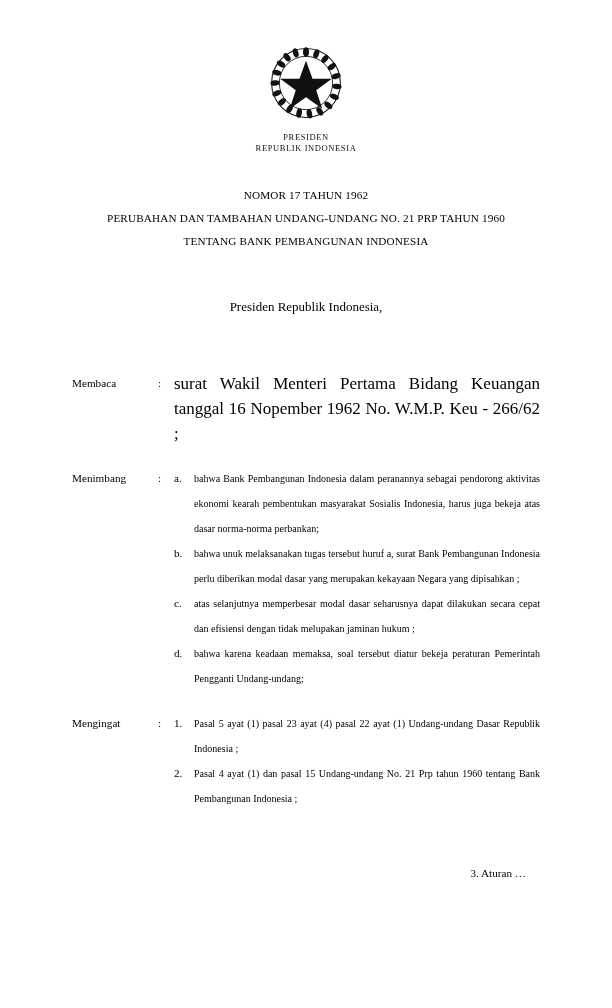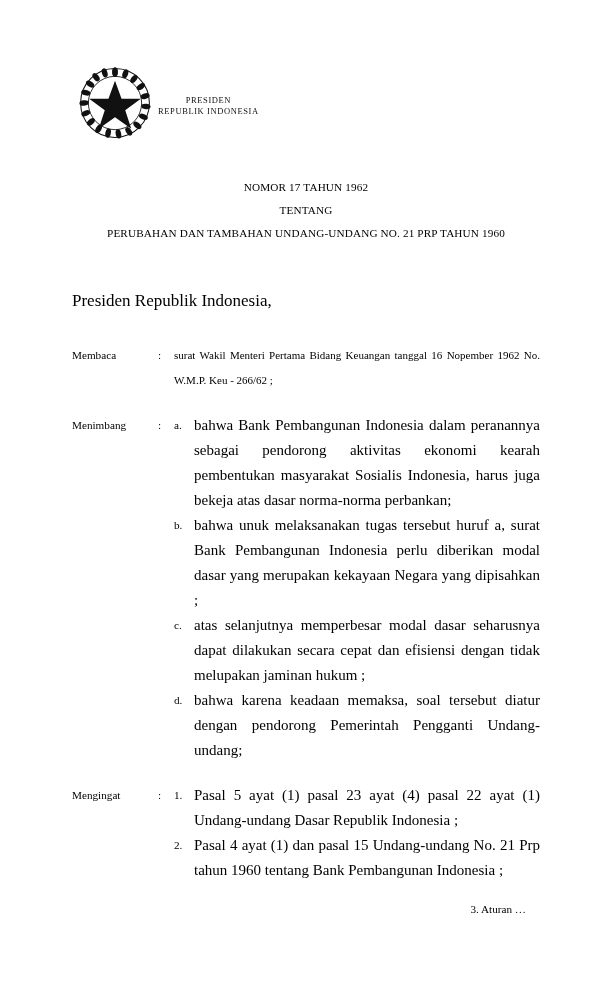--- a/index.html
+++ b/index.html
@@ -18,23 +18,23 @@
   .page {
     width: 612px;
     height: 1008px;
     position: relative;
     box-sizing: border-box;
     padding: 0 72px;
   }
 
   
   .emblem-wrap {
-    padding-top: 60px;
+    padding-top: 40px;
     display: flex;
-    flex-direction: row;
+    flex-direction: column;
     align-items: center;
   }
   .emblem {
     width: 86px;
     height: 86px;
     position: relative;
   }
   .emblem svg {
     display: block;
   }
@@ -54,26 +54,27 @@
   }
   .title-block div {
     font-size: 11.2px;
     letter-spacing: 0.15px;
     line-height: 23px;
     white-space: nowrap;
   }
 
   .presiden-line {
     margin-top: 46px;
-    font-size: 17px;
+    text-align: center;
+    font-size: 13px;
   }
 
   
   .clauses {
-    margin-top: 32px;
+    margin-top: 56px;
   }
   .row {
     display: flex;
     align-items: flex-start;
     margin-bottom: 20px;
   }
   .row-label {
     width: 86px;
     flex: 0 0 86px;
     font-size: 11.2px;
@@ -82,46 +83,46 @@
   .row-colon {
     width: 16px;
     flex: 0 0 16px;
     font-size: 11.2px;
     line-height: 25px;
   }
   .row-body {
     flex: 1 1 auto;
   }
   .para {
-    font-size: 11px;
+    font-size: 17px;
     line-height: 25px;
     text-align: justify;
   }
   .item {
     display: flex;
     align-items: flex-start;
   }
   .item-marker {
     width: 20px;
     flex: 0 0 20px;
     font-size: 11.2px;
     line-height: 25px;
   }
   .item-text {
     flex: 1 1 auto;
-    font-size: 15px;
+    font-size: 10px;
     line-height: 25px;
     text-align: justify;
   }
   .item + .item {
     margin-top: 0px;
   }
 
   .footer-note {
-    margin-top: 20px;
+    margin-top: 56px;
     text-align: right;
     font-size: 11.2px;
     padding-right: 14px;
   }
 </style>
 </head>
 <body>
 
 <div class="page">
 
@@ -163,22 +164,22 @@
       </svg>
     </div>
     <div class="emblem-caption">
       <div>PRESIDEN</div>
       <div>REPUBLIK INDONESIA</div>
     </div>
   </div>
 
   <div class="title-block">
     <div>NOMOR  17 TAHUN 1962</div>
-    <div>TENTANG</div>
     <div>PERUBAHAN DAN TAMBAHAN UNDANG-UNDANG NO. 21 PRP TAHUN 1960</div>
+    <div>TENTANG BANK PEMBANGUNAN INDONESIA</div>
   </div>
 
   <div class="presiden-line">Presiden Republik Indonesia,</div>
 
   <div class="clauses">
 
     <div class="row">
       <div class="row-label">Membaca</div>
       <div class="row-colon">:</div>
       <div class="row-body">
@@ -197,21 +198,21 @@
         <div class="item">
           <div class="item-marker">b.</div>
           <div class="item-text">bahwa unuk melaksanakan tugas tersebut huruf a, surat Bank Pembangunan Indonesia perlu diberikan modal dasar yang merupakan kekayaan Negara yang dipisahkan ;</div>
         </div>
         <div class="item">
           <div class="item-marker">c.</div>
           <div class="item-text">atas selanjutnya memperbesar modal dasar seharusnya dapat dilakukan secara cepat dan efisiensi dengan tidak melupakan jaminan hukum ;</div>
         </div>
         <div class="item">
           <div class="item-marker">d.</div>
-          <div class="item-text">bahwa karena keadaan memaksa, soal tersebut diatur dengan pendorong Pemerintah Pengganti Undang-undang;</div>
+          <div class="item-text">bahwa karena keadaan memaksa, soal tersebut diatur bekeja peraturan Pemerintah Pengganti Undang-undang;</div>
         </div>
       </div>
     </div>
 
     <div class="row">
       <div class="row-label">Mengingat</div>
       <div class="row-colon">:</div>
       <div class="row-body">
         <div class="item">
           <div class="item-marker">1.</div>

